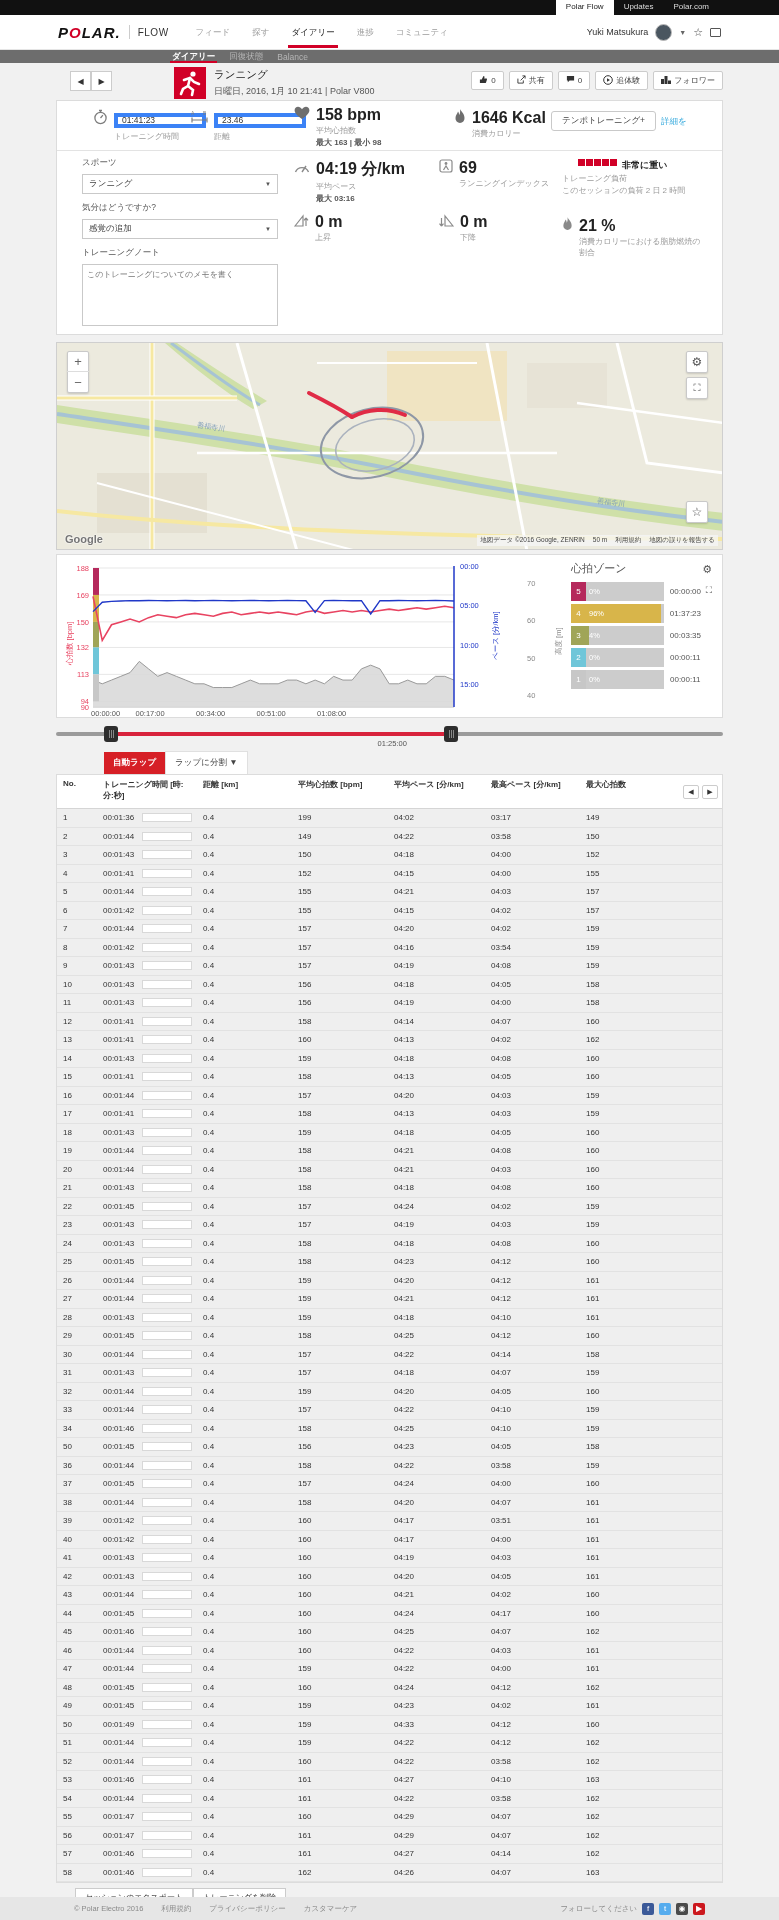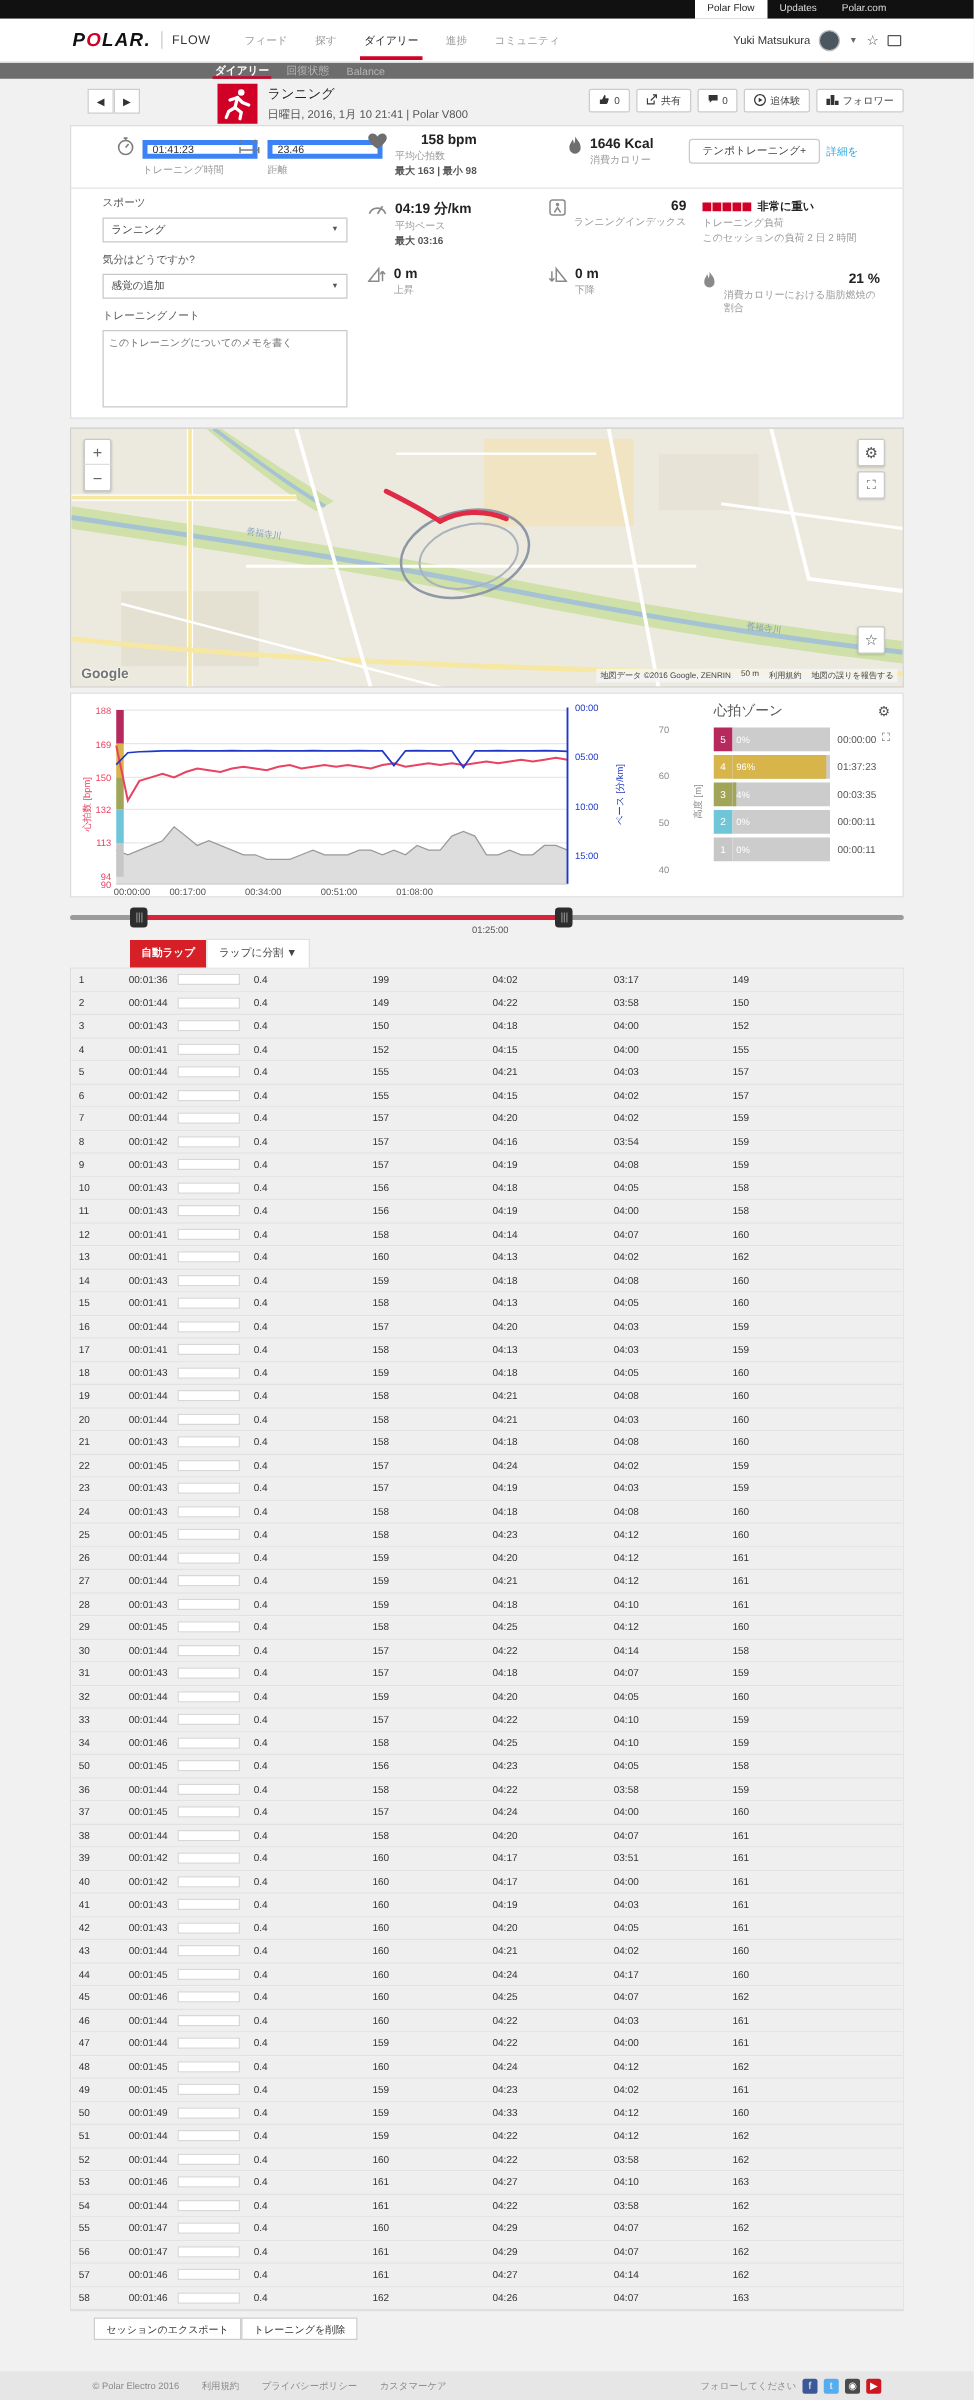--- a/index.html
+++ b/index.html
@@ -50,21 +50,21 @@
   .act-ico { font-size:8px; color:#333; }
 
   
   .panel { background:#fff; border:1px solid #dcdcdc; }
   .stats-form { height:235px; position:relative; }
   .stats-strip { height:50px; border-bottom:1px solid #e3e3e3; position:relative; }
   .stat { position:absolute; top:8px; }
   .stat-icon { color:#7d7d7d; }
   .stat-input { width:92px; height:15px; border:4px solid #3b82f6; font-size:8.5px; color:#333; padding:0 4px; background:#fff; }
   .stat-label { font-size:8px; color:#9a9a9a; margin-top:3px; }
-  .stat-big { font-size:11px; color:#222; font-weight:bold;text-align:right; }
+  .stat-big { font-size:16px; color:#222; font-weight:bold; }
   .stat-sub { font-size:8px; color:#9a9a9a; margin-top:1px; }
   .stat-minmax { font-size:8px; color:#555; font-weight:bold; margin-top:1px; }
   .tempo-btn { position:absolute; left:494px; top:10px; height:20px; border:1px solid #c9c9c9; border-radius:3px; background:#fff; font-size:8.5px; color:#444; padding:0 10px; cursor:pointer; }
   .details-link { position:absolute; left:604px; top:15px; font-size:8.5px; color:#2fa7dc; cursor:pointer; }
 
   .form-area { position:absolute; left:0; right:0; top:50px; bottom:0; }
   .f-label { font-size:8.5px; color:#555; }
   .f-select { width:196px; height:20px; border:1px solid #c9c9c9; background:#fff; font-size:8.5px; color:#444; display:flex; align-items:center; justify-content:space-between; padding:0 6px; cursor:pointer; }
   .f-select .sel-caret { font-size:6px; color:#555; }
   .notes-area { width:196px; height:62px; border:1px solid #c9c9c9; font-size:8px; color:#bbb; padding:4px; resize:none; background:#fff; }
@@ -340,21 +340,21 @@
               <path d="M2.5 4v8M2.5 12l-2-2.4M2.5 12l2-2.4" stroke="#8a8a8a" stroke-width="1.2" fill="none"></path>
             </svg></span>
         <div>
           <div class="stat-big">0 m</div>
           <div class="stat-sub">下降</div>
         </div>
       </div>
 
       <div class="mini-stat" style="left:505px; top:8px;">
         <div>
-          <div style="display:flex; align-items:center; gap:5px;">
+          <div style="display:flex; align-items:flex-start; gap:5px;margin-left:16px;">
             <span class="load-blocks">
                 <span></span>
                 <span></span>
                 <span></span>
                 <span></span>
                 <span></span>
               </span>
             <span class="load-title">非常に重い</span>
           </div>
           <div class="stat-sub">トレーニング負荷</div>
@@ -534,20 +534,33 @@
         <i></i>
         <i></i>
       </div>
   </div>
 
   <div class="lap-tabs">
     <div class="lt active">自動ラップ</div>
     <div class="lt plain">ラップに分割 ▼</div>
   </div>
   <div class="laps-table">
+    <div class="lap-grid lap-head">
+      <div>No.</div>
+      <div>トレーニング時間 [時:分:秒]</div>
+      <div>距離 [km]</div>
+      <div>平均心拍数 [bpm]</div>
+      <div>平均ペース [分/km]</div>
+      <div>最高ペース [分/km]</div>
+      <div>最大心拍数</div>
+      <div class="pag">
+        <div class="pag-btn">◀</div>
+        <div class="pag-btn">▶</div>
+      </div>
+    </div>
     <div id="laps-body">
         <div class="lap-grid lap-row">
           <div>1</div>
           <div class="time-cell">
             <span>00:01:36</span>
             <span class="lap-bar"></span>
           </div>
           <div>0.4</div>
           <div>199</div>
           <div>04:02</div>

